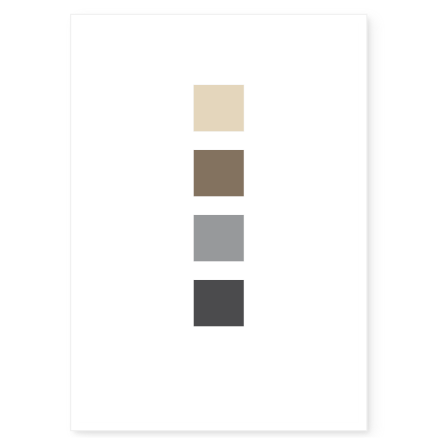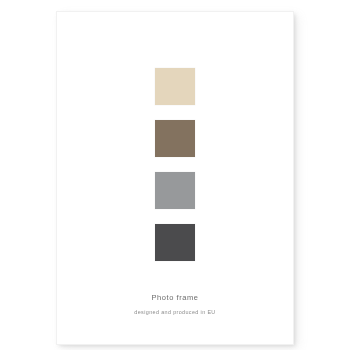--- a/index.html
+++ b/index.html
@@ -111,22 +111,18 @@
 
       <div id="mat">
 
         <div id="swatch-stack">
           <div class="swatch" style="background: rgb(228, 214, 188);"></div>
           <div class="swatch" style="background: rgb(131, 114, 95);"></div>
           <div class="swatch" style="background: rgb(151, 153, 155);"></div>
           <div class="swatch" style="background: rgb(75, 75, 77);"></div>
         </div>
 
-        <div id="caption-block">
-          <p id="poster-title" style="color: rgb(109, 109, 109);">Photo frame</p>
-          <p id="poster-subtitle" style="color: rgb(141, 141, 141);">designed and produced in EU</p>
-        </div>
 
       </div>
     </div>
   </div>
 
 </div>
 
 </body></html>

